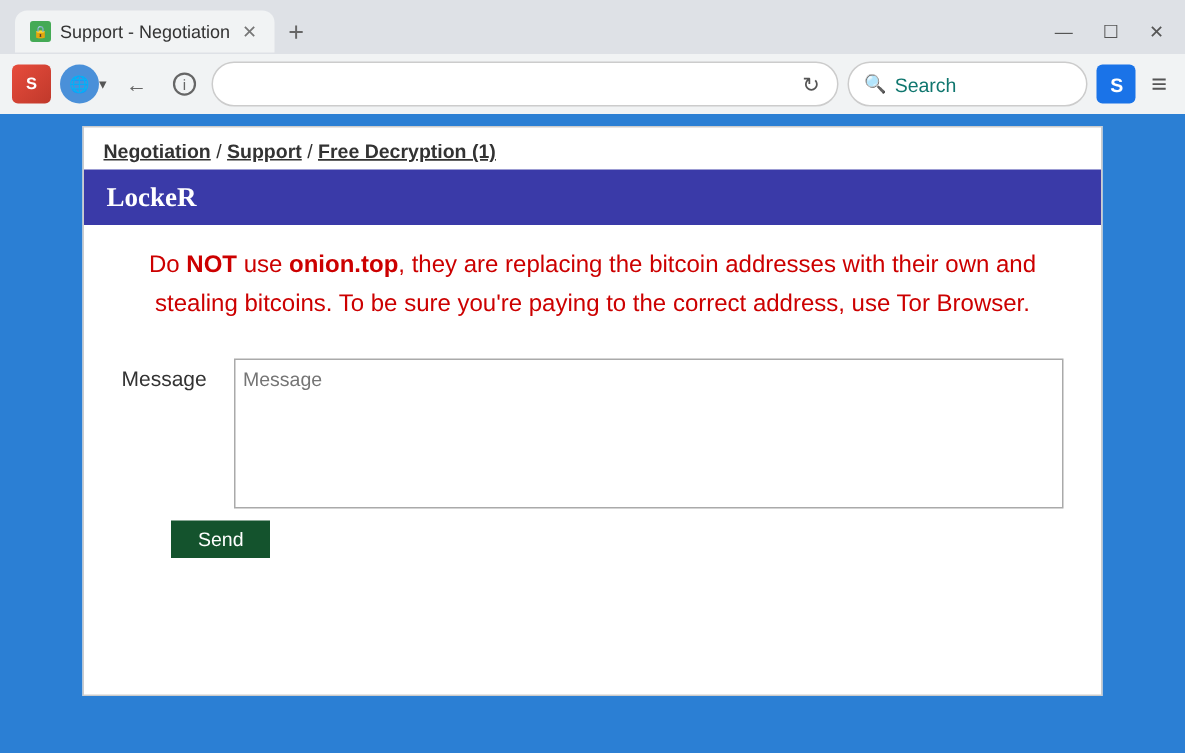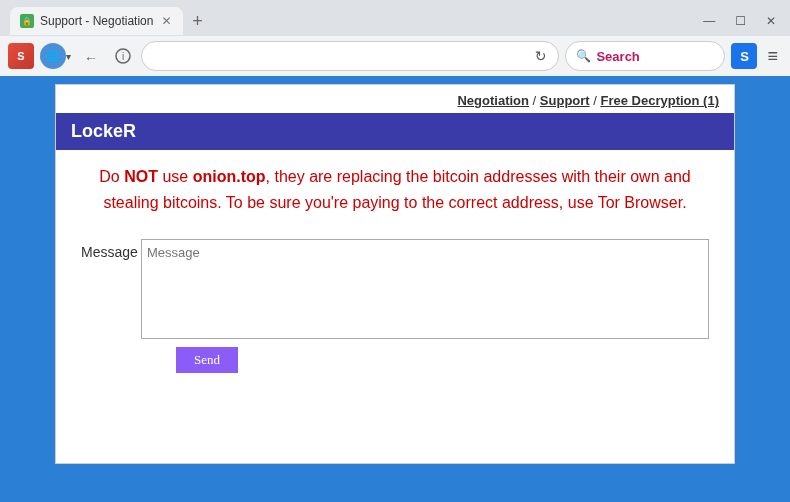--- a/index.html
+++ b/index.html
@@ -200,22 +200,21 @@
       min-width: 160px;
     }
 
     .search-icon-svg {
       font-size: 12px;
       color: #888;
     }
 
     .search-text {
       font-size: 13px;
-      color: #be185d;
-      font-weight: bold;
+      color: #0f766e;
     }
 
     .s-blue {
       width: 26px;
       height: 26px;
       background: #1a73e8;
       border-radius: 4px;
       display: flex;
       align-items: center;
       justify-content: center;
@@ -268,21 +267,21 @@
     }
 
     .page-inner {
       position: relative;
       z-index: 1;
       padding: 0;
     }
 
     
     .breadcrumb-bar {
-      text-align: right;
+      text-align: left;
       padding: 8px 15px 5px 13px;
       font-size: 13px;
     }
 
     .breadcrumb-bar a {
       color: #333;
       text-decoration: underline;
       font-weight: bold;
     }
 
@@ -293,20 +292,21 @@
     
     .page-header {
       background: #3a3aa8;
       padding: 8px 15px;
     }
 
     .page-header-title {
       color: white;
       font-size: 18px;
       font-weight: bold;
+      font-family: Liberation Serif, serif;
     }
 
     
     .warning-box {
       padding: 14px 25px;
       text-align: center;
       font-size: 16px;
       color: #cc0000;
       line-height: 1.6;
     }
@@ -316,20 +316,21 @@
     }
 
     
     .form-section {
       padding: 10px 25px 15px 25px;
     }
 
     .form-row {
       display: flex;
       align-items: flex-start;
+      gap: 15px;
     }
 
     .form-label {
       font-size: 14px;
       color: #333;
       padding-top: 5px;
       min-width: 60px;
     }
 
     .message-textarea {
@@ -338,29 +339,28 @@
       padding: 5px;
       font-size: 13px;
       color: #aaa;
       resize: none;
       height: 100px;
       background: white;
       font-family: Arial, sans-serif;
     }
 
     .send-btn {
-      background: #8b5cf6;
+      background: #14532d;
       color: white;
       border: none;
       padding: 5px 18px;
       font-size: 13px;
       cursor: pointer;
       margin-top: 8px;
-      margin-left: 95px;
-      font-family: Liberation Serif, serif;
+      margin-left: 33px;
     }
 
     
     .footer-note {
       padding: 12px 25px 15px 25px;
       font-size: 12px;
       color: #cc0000;
       line-height: 1.5;
     }
 

